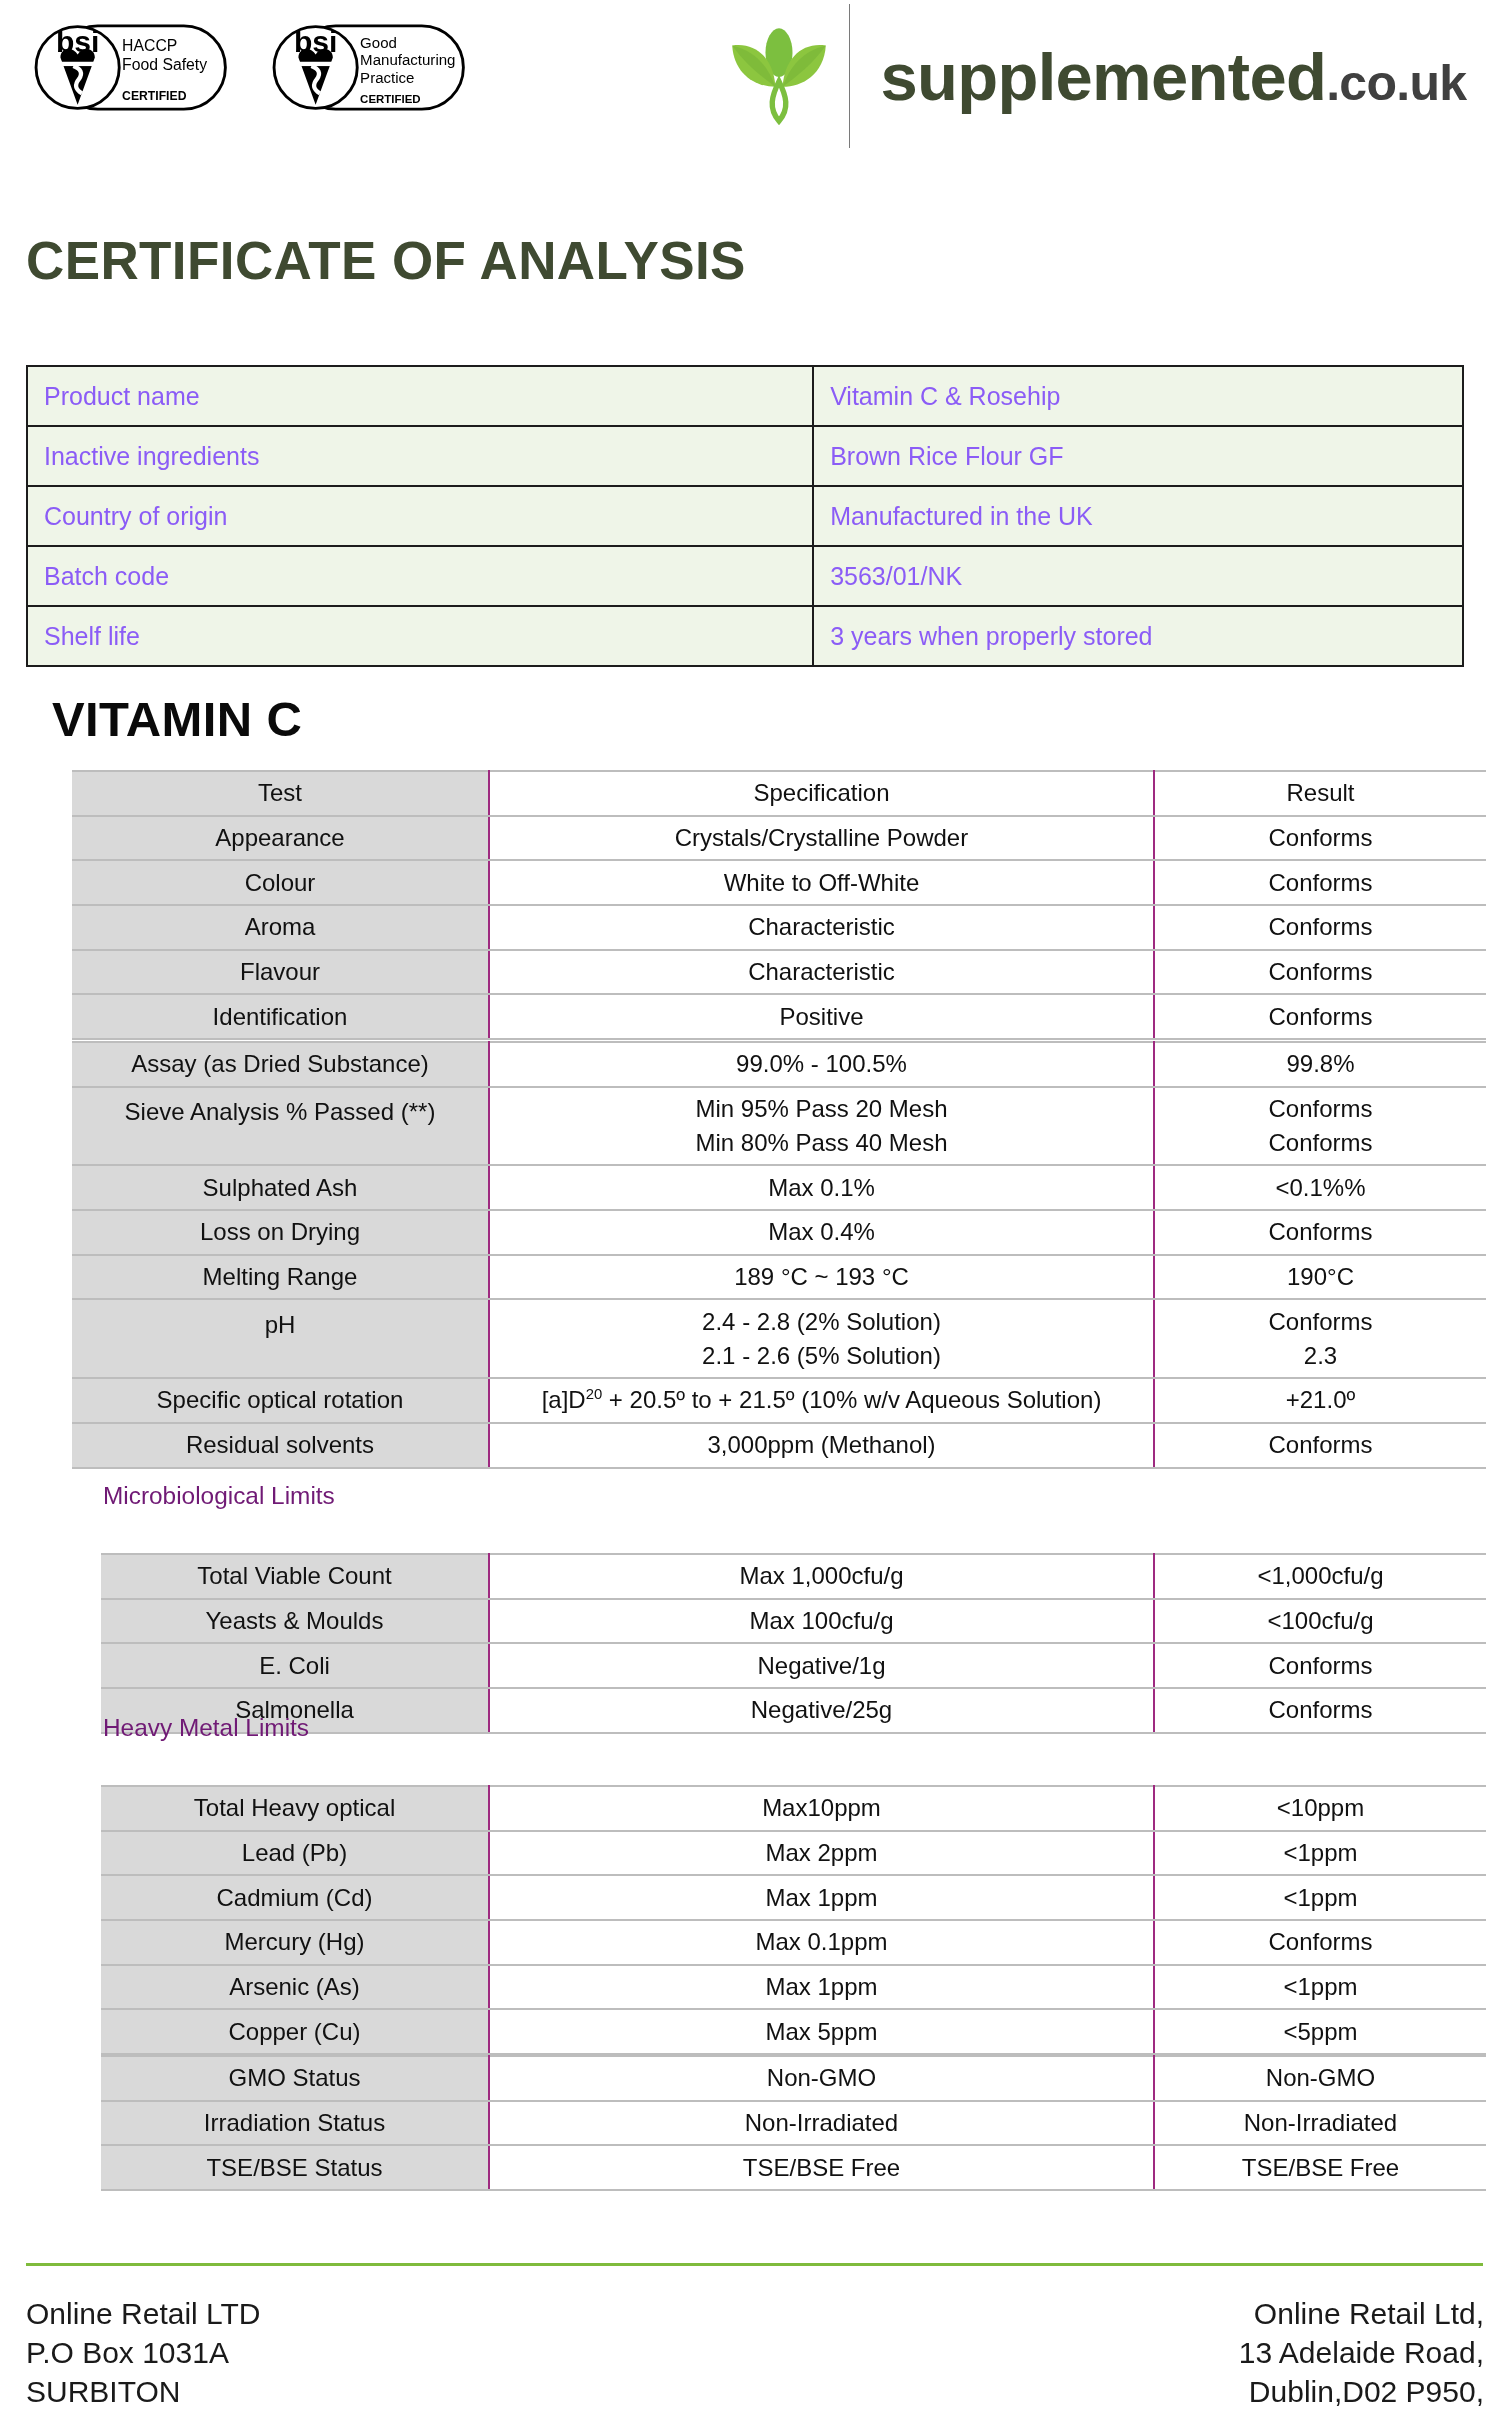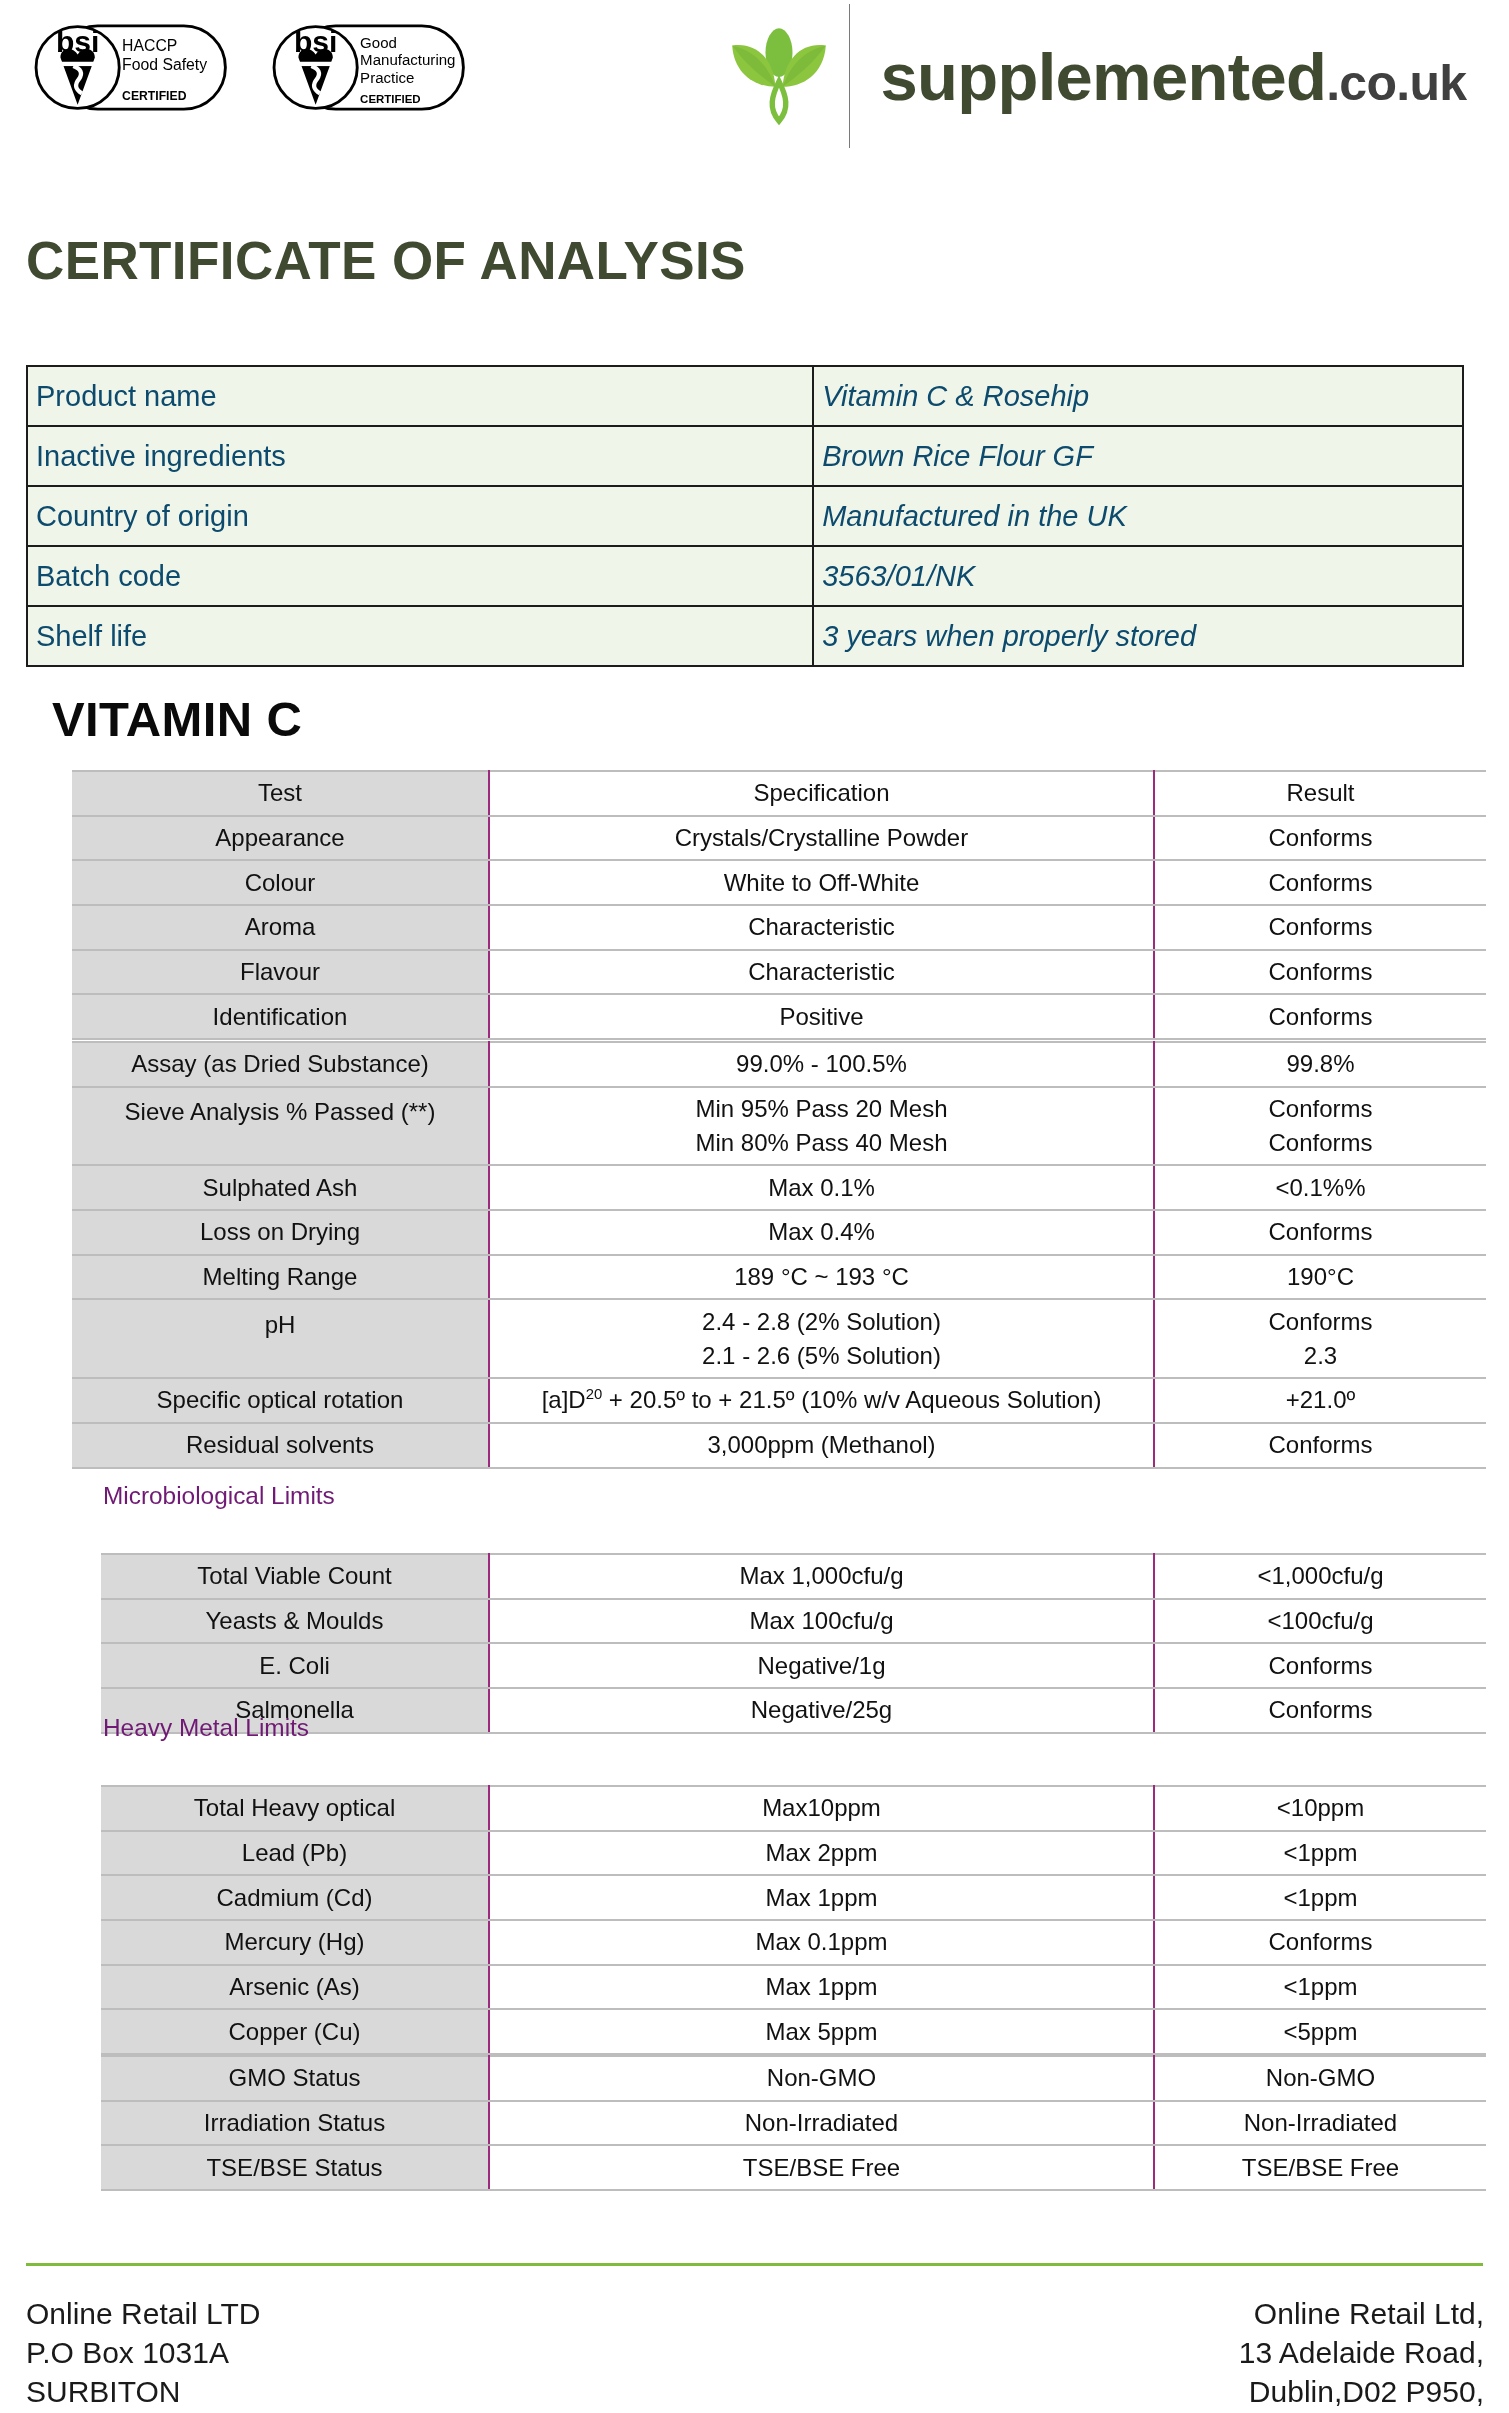--- a/index.html
+++ b/index.html
@@ -82,28 +82,28 @@
     position: absolute;
     left: 26px; top: 365px;
     width: 1438px;
     border-collapse: collapse;
     background: #eff5e8;
   }
   .info-table td {
     border: 2.2px solid #1c1c1c;
     background: #eff5e8;
     height: 60px;
-    padding: 0 8px;
-    font-size: 29px;
-    color: #0c4a6e;
+    padding: 0 16px;
+    font-size: 25px;
+    color: #8b5cf6;
     vertical-align: middle;
     white-space: nowrap;
   }
   .info-table td.label { width: 721px; }
-  .info-table td.value { width: 596px; font-style: italic; }
+  .info-table td.value { width: 596px; }
 
   
   .section-title {
     position: absolute;
     left: 52px; top: 691px;
     font-size: 49px;
     font-weight: 700;
     color: #0a0a0a;
     letter-spacing: 0.4px;
     white-space: nowrap;

